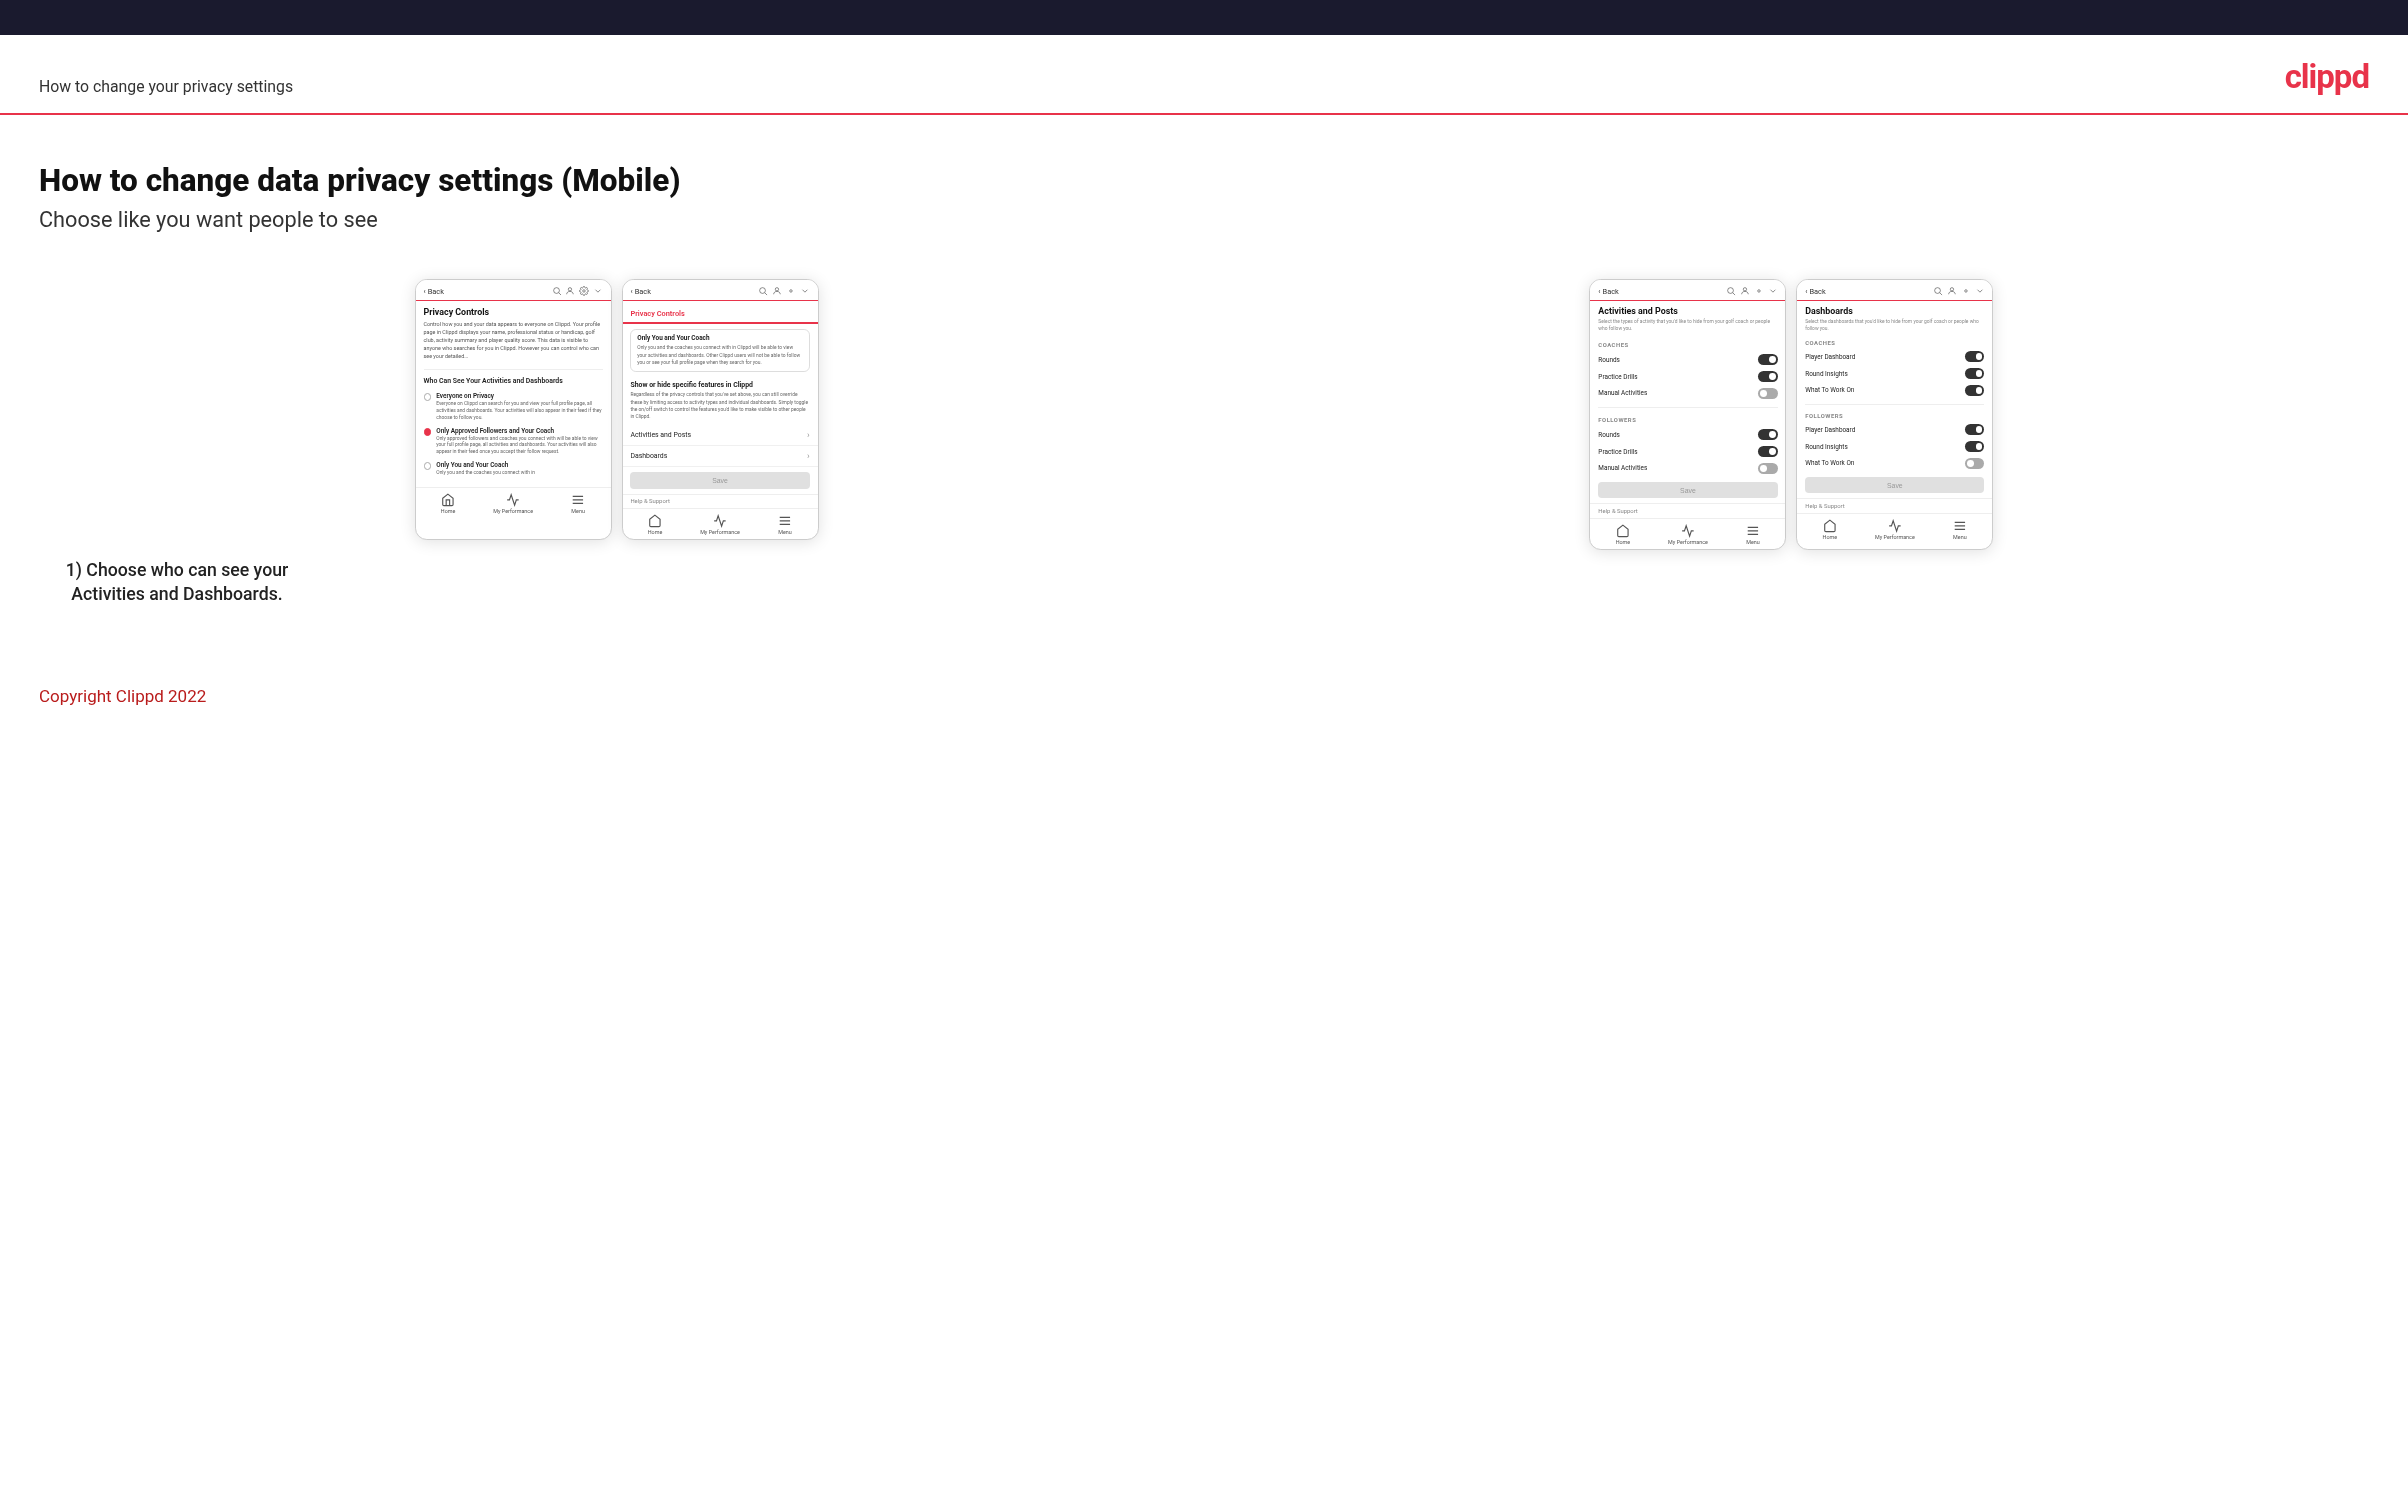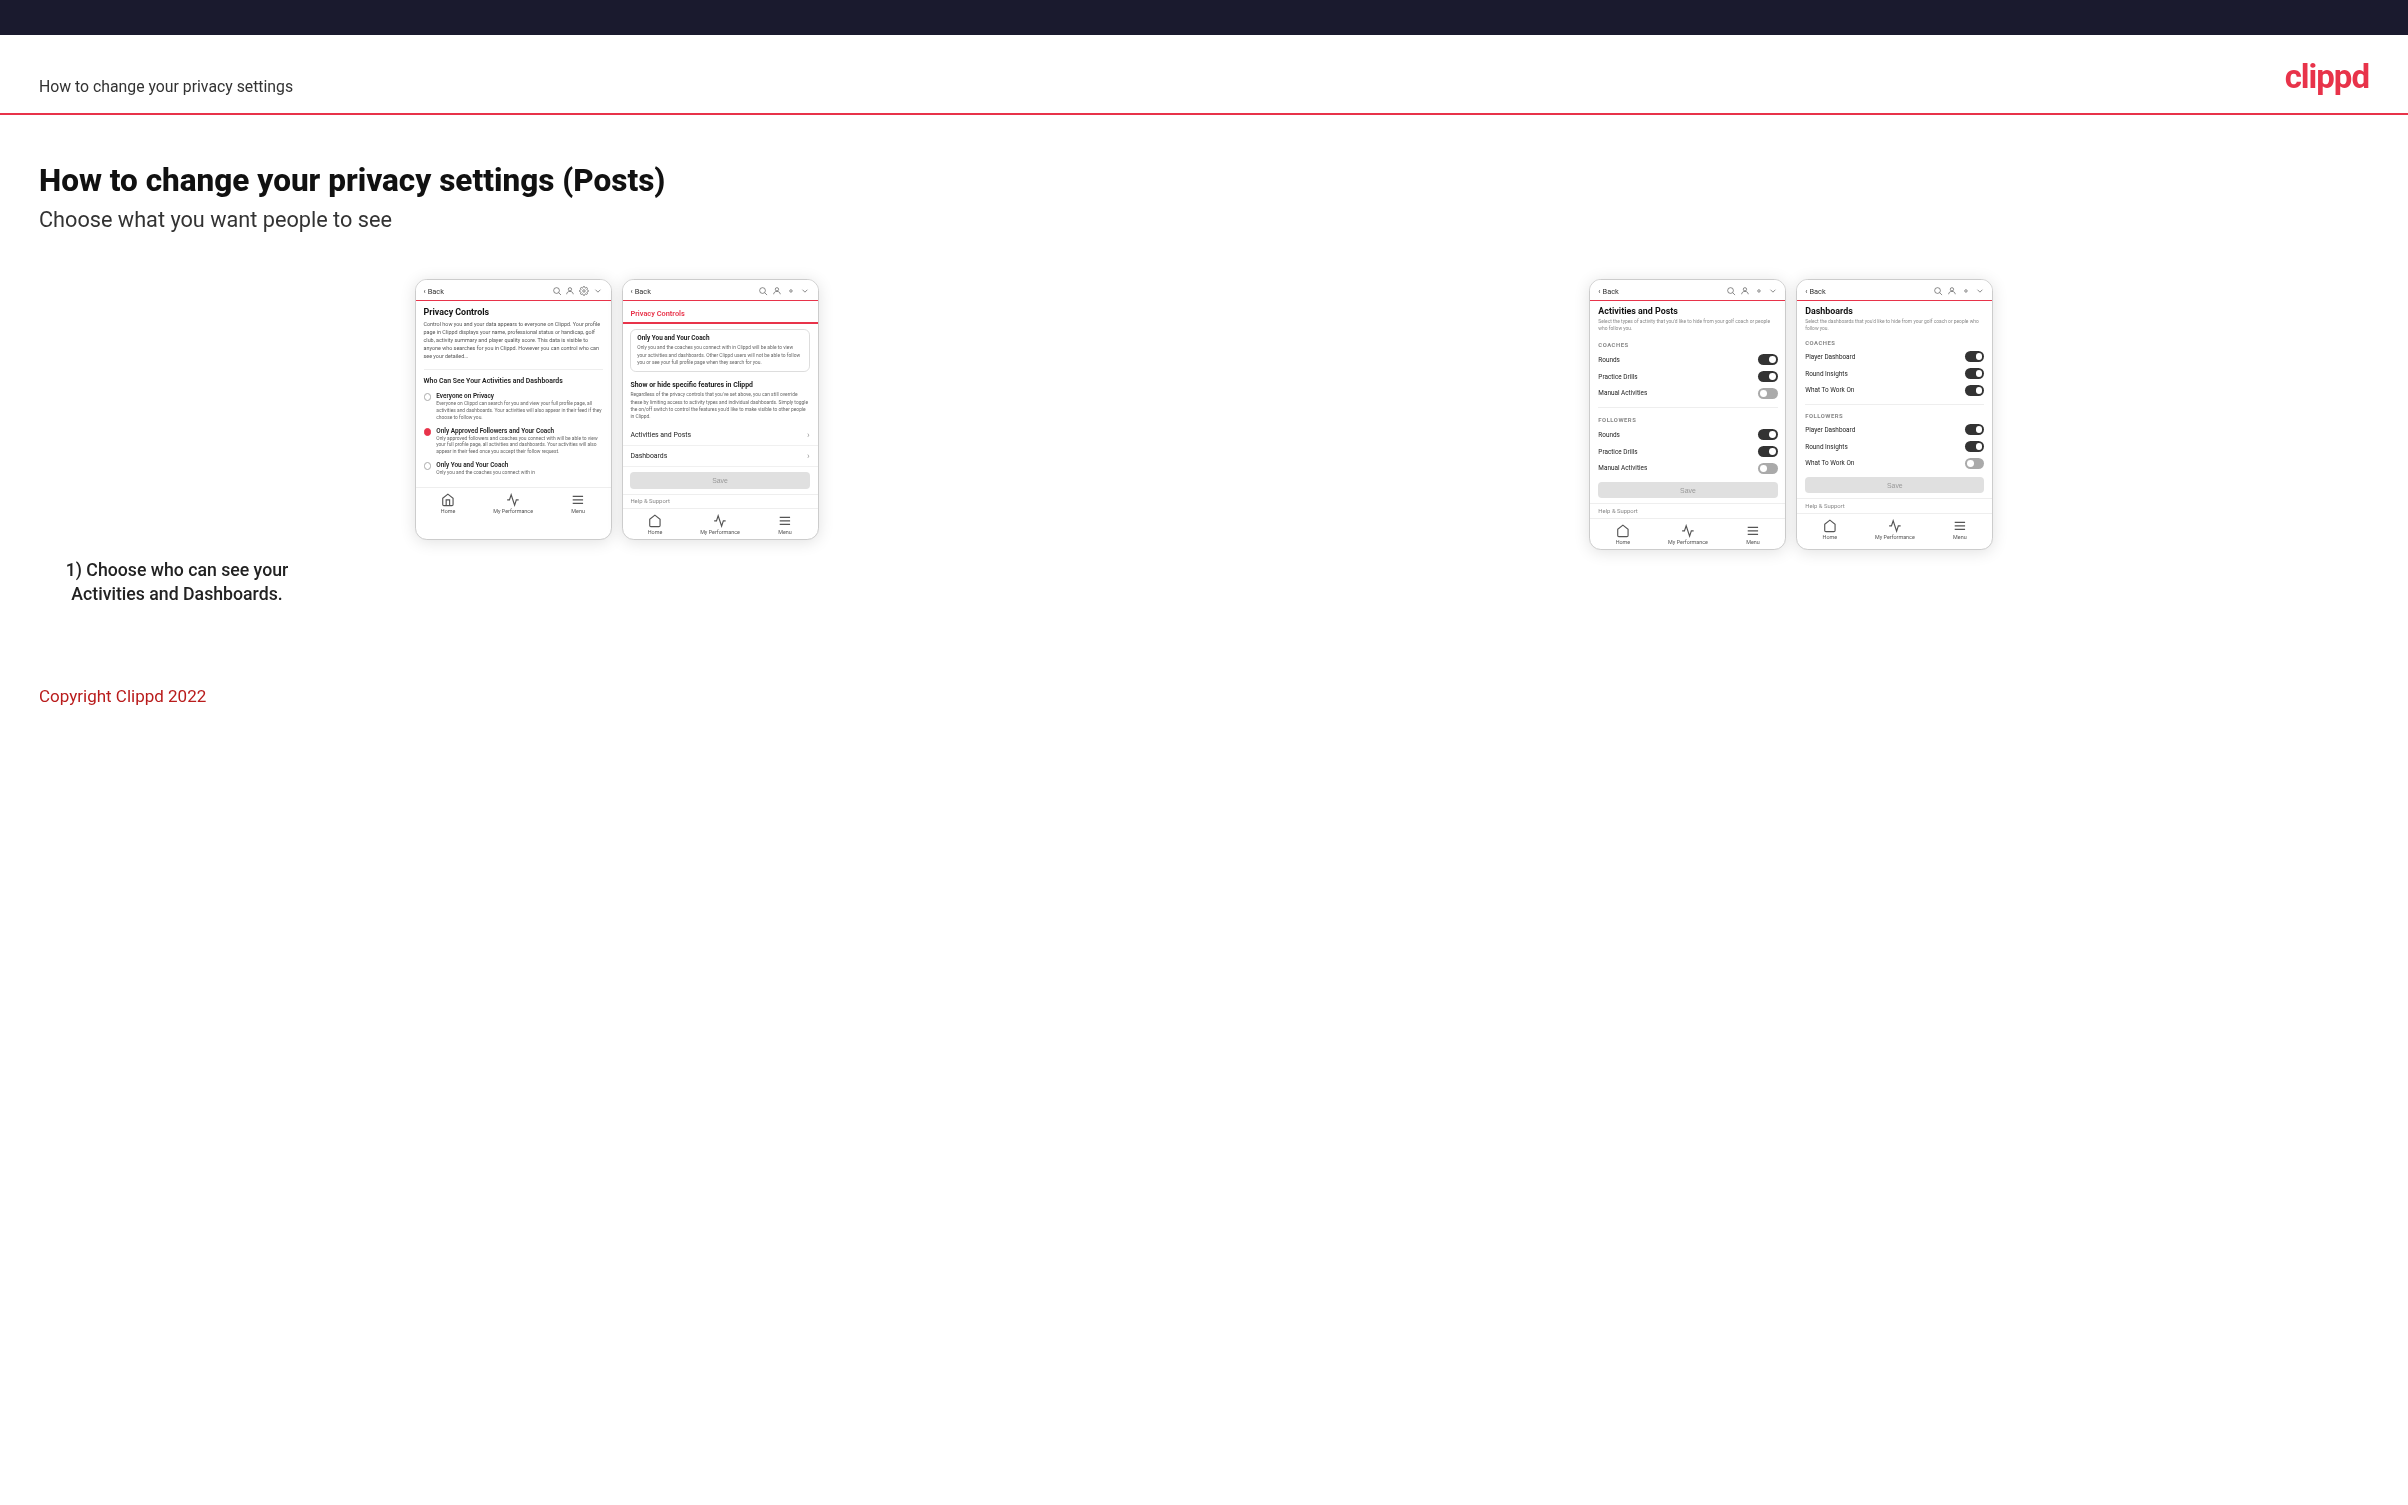--- a/index.html
+++ b/index.html
@@ -374,22 +374,22 @@
 <body>
 
 <div class="top-bar"></div>
 
 <div class="page-header">
   <span class="page-header-title">How to change your privacy settings</span>
   <span class="logo">clippd</span>
 </div>
 
 <div class="main-content">
-  <div class="page-title">How to change your privacy settings (Posts)</div>
-  <div class="page-subtitle">Choose what you want people to see</div>
+  <div class="page-title">How to change data privacy settings (Mobile)</div>
+  <div class="page-subtitle">Choose like you want people to see</div>
 
   <div class="pairs-container">
 
     <div class="pair-group">
       <div class="pair-mockups">
 
         <div class="phone-mockup">
           <div class="phone-topbar">
             <div class="phone-topbar-back">
               <span>‹</span>

